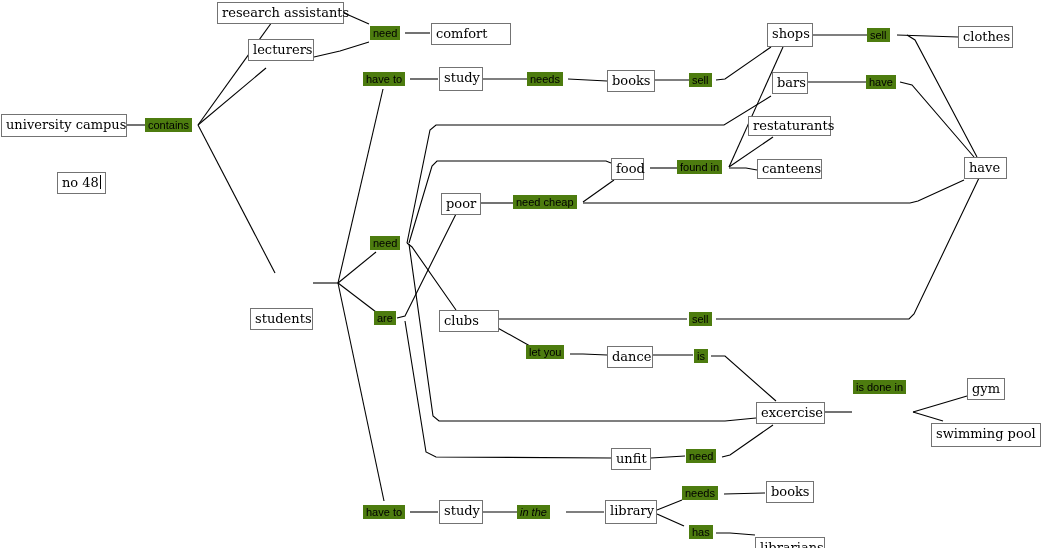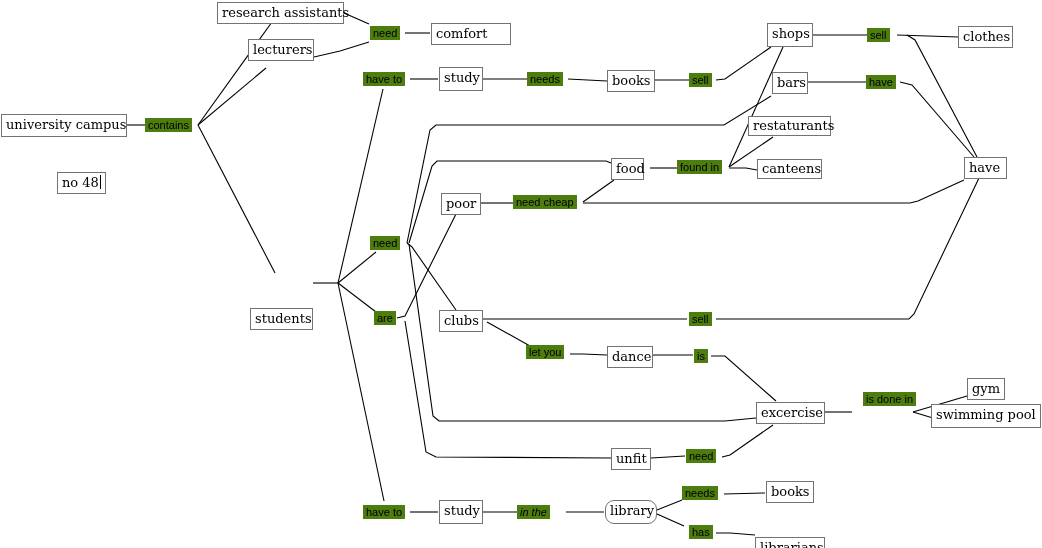--- a/index.html
+++ b/index.html
@@ -112,43 +112,43 @@
 <div class="node" style="left:439px;top:67px;width:44px;height:24px;">study</div>
 <div class="node" style="left:607px;top:70px;width:48px;">books</div>
 <div class="node" style="left:767px;top:23px;width:46px;height:24px;">shops</div>
 <div class="node" style="left:958px;top:26px;width:55px;">clothes</div>
 <div class="node" style="left:772px;top:72px;width:36px;">bars</div>
 <div class="node" style="left:748px;top:116px;width:83px;height:20px;line-height:15px;">restaturants</div>
 <div class="node" style="left:757px;top:159px;width:65px;height:20px;line-height:15px;">canteens</div>
 <div class="node" style="left:611px;top:158px;width:33px;">food</div>
 <div class="node" style="left:964px;top:157px;width:43px;">have</div>
 <div class="node" style="left:441px;top:193px;width:40px;">poor</div>
-<div class="node" style="left:439px;top:310px;width:44px;">clubs</div>
+<div class="node" style="left:439px;top:310px;width:60px;">clubs</div>
 <div class="node" style="left:607px;top:346px;width:46px;">dance</div>
 <div class="node" style="left:756px;top:402px;width:69px;">excercise</div>
 <div class="node" style="left:967px;top:378px;width:38px;">gym</div>
-<div class="node" style="left:931px;top:404px;width:110px;height:24px;">swimming pool</div>
+<div class="node" style="left:931px;top:423px;width:110px;height:24px;">swimming pool</div>
 <div class="node" style="left:611px;top:448px;width:40px;">unfit</div>
 <div class="node" style="left:439px;top:500px;width:44px;height:24px;">study</div>
-<div class="node" style="left:605px;top:500px;width:52px;height:24px;border-radius:9px;">library</div>
+<div class="node" style="left:605px;top:500px;width:52px;height:24px;">library</div>
 <div class="node" style="left:766px;top:481px;width:48px;">books</div>
 <div class="node" style="left:755px;top:525px;width:70px;margin-top:12px;">librarians</div>
 
 <div class="link" style="left:145px;top:118px;">contains</div>
 <div class="link" style="left:370px;top:26px;">need</div>
 <div class="link" style="left:363px;top:72px;">have to</div>
 <div class="link" style="left:527px;top:72px;">needs</div>
 <div class="link" style="left:689px;top:73px;">sell</div>
 <div class="link" style="left:867px;top:28px;">sell</div>
 <div class="link" style="left:866px;top:75px;">have</div>
 <div class="link" style="left:677px;top:160px;">found in</div>
 <div class="link" style="left:513px;top:195px;">need cheap</div>
 <div class="link" style="left:370px;top:236px;">need</div>
 <div class="link" style="left:374px;top:311px;">are</div>
 <div class="link" style="left:689px;top:312px;">sell</div>
 <div class="link" style="left:526px;top:345px;">let you</div>
 <div class="link" style="left:694px;top:349px;">is</div>
-<div class="link" style="left:853px;top:392px;margin-left:10px;">is done in</div>
+<div class="link" style="left:853px;top:380px;">is done in</div>
 <div class="link" style="left:686px;top:449px;">need</div>
 <div class="link" style="left:363px;top:505px;">have to</div>
 <div class="link" style="left:517px;top:505px;font-style:italic;">in the</div>
 <div class="link" style="left:682px;top:486px;">needs</div>
 <div class="link" style="left:689px;top:525px;">has</div>
 
 </body></html>

